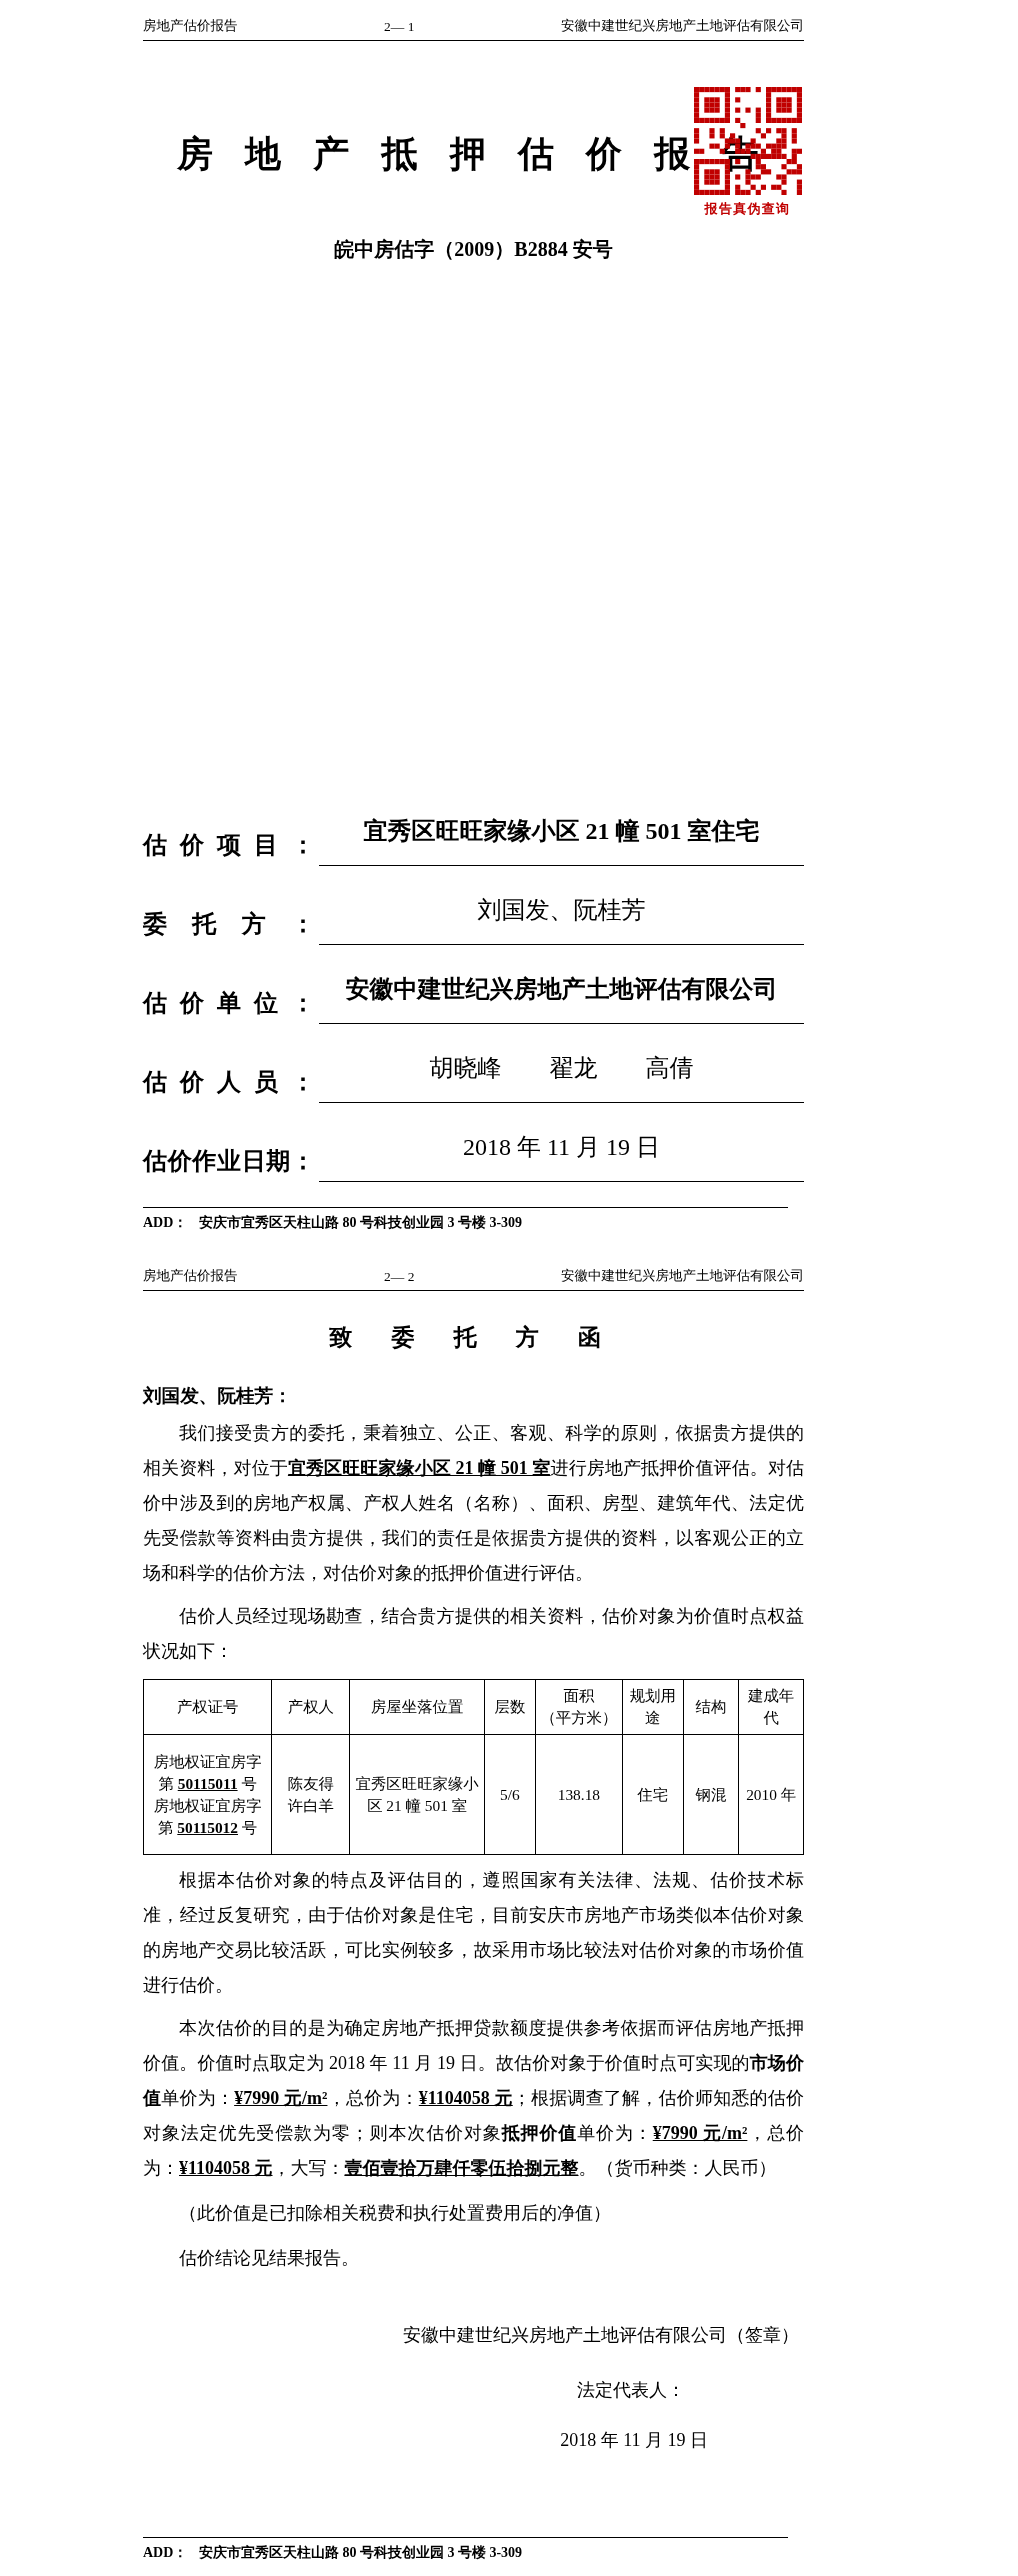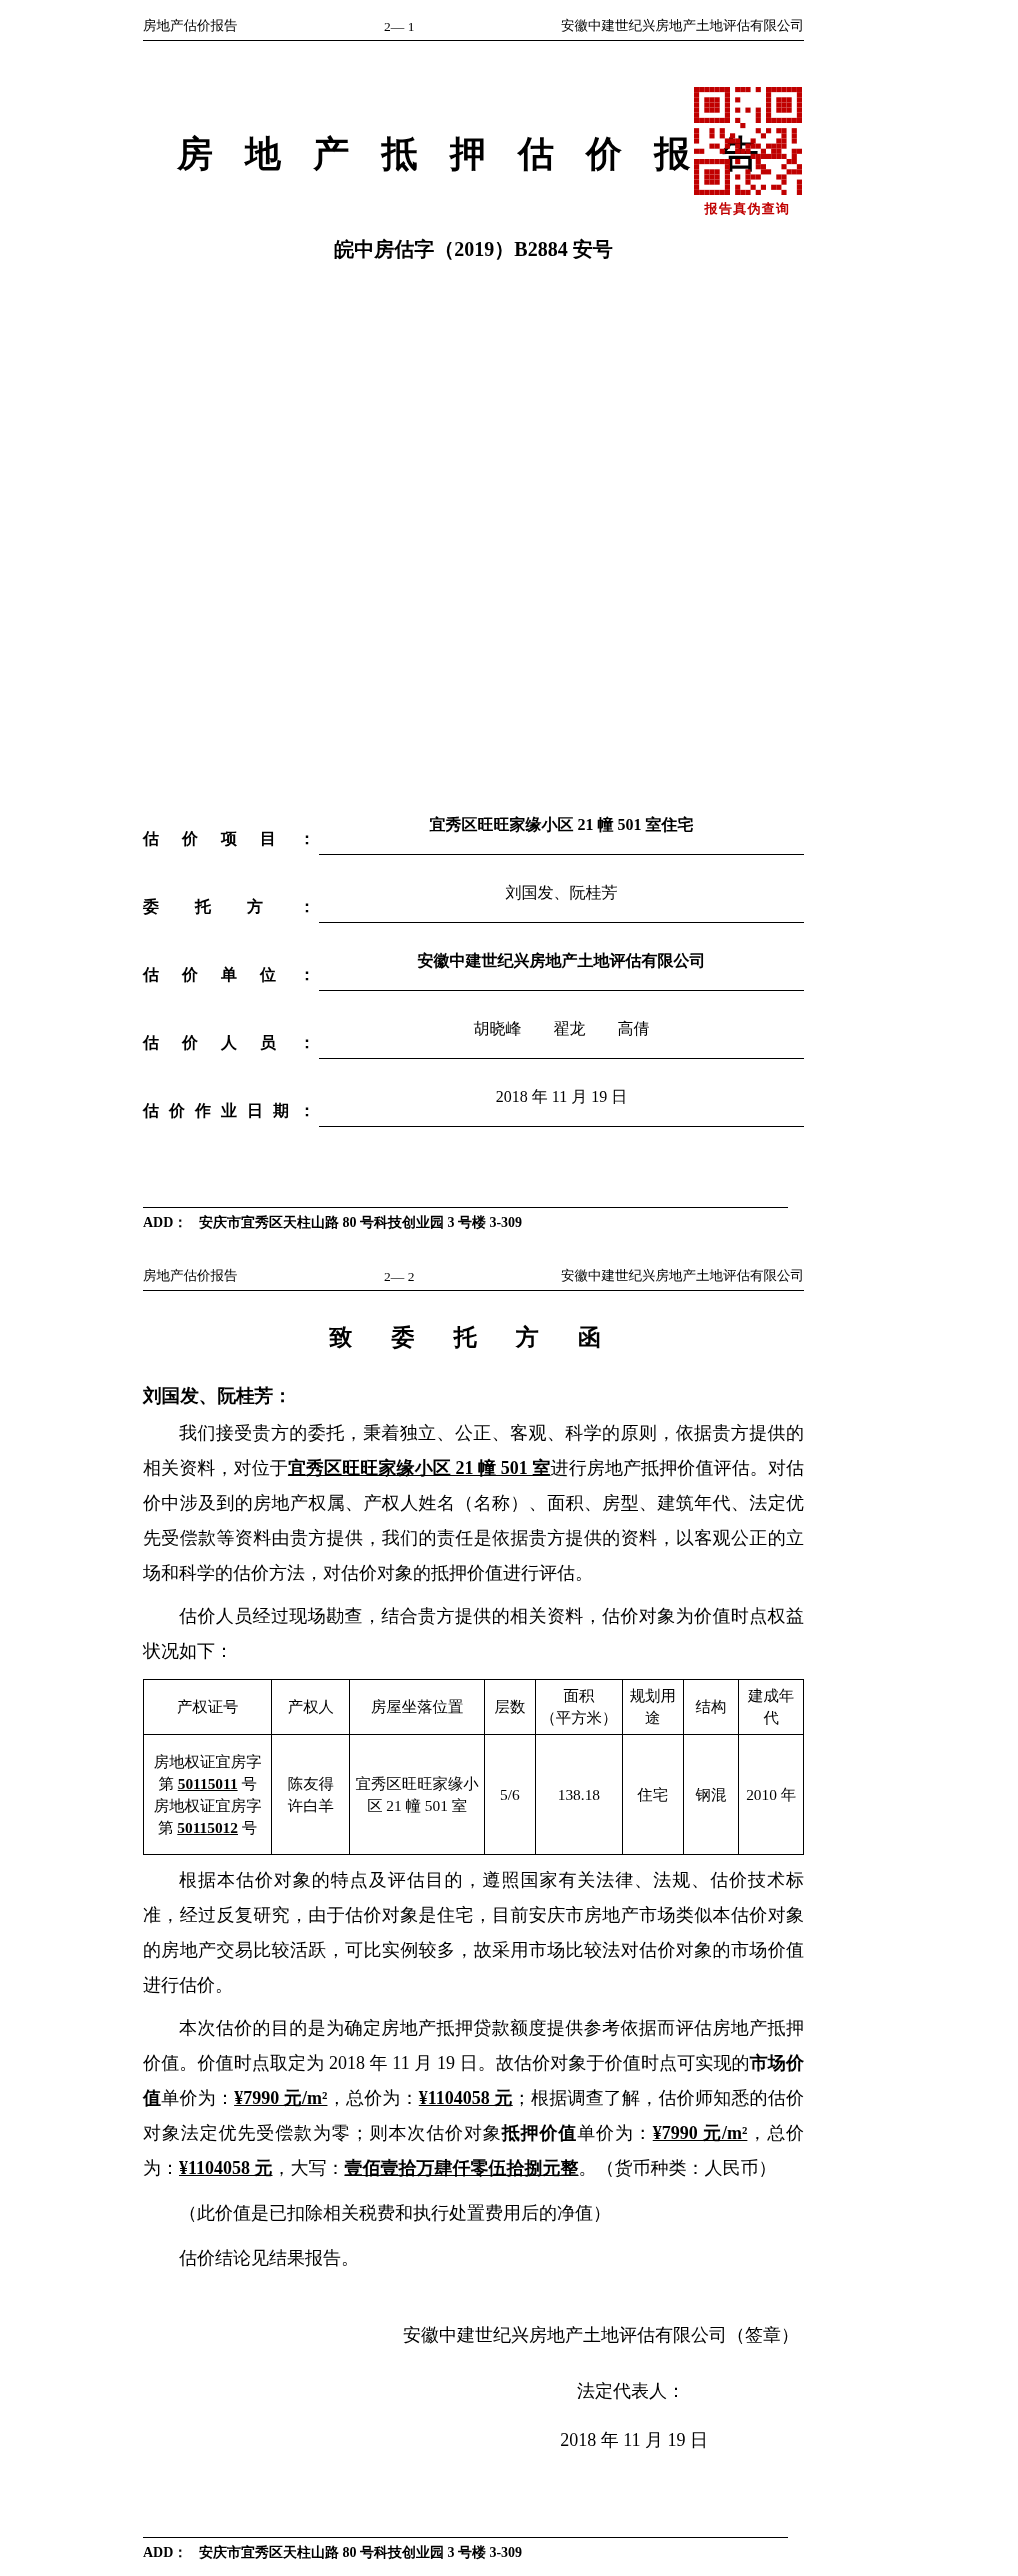--- a/index.html
+++ b/index.html
@@ -46,21 +46,21 @@
     font-size: 36px; font-weight: bold;
     letter-spacing: 11.6px;
     white-space: nowrap;
   }
   .p1-docno {
     margin-top: 57px;
     text-align: center;
     font-size: 20px; font-weight: bold;
   }
   .fields { margin-top: 552px; }
-  .field-row { display: flex; align-items: flex-end; margin-bottom: 28px; font-size: 16px; }
+  .field-row { display: flex; align-items: flex-end; margin-bottom: 28px; font-size: 24px; }
   .field-label {
     display: inline-block; width: 172px;
     font-weight: bold;
     text-align: justify; text-align-last: justify;
     padding-bottom: 5.1px;
     flex: 0 0 172px;
   }
   .field-value {
     flex: 1 1 auto;
     border-bottom: 1.3px solid #000;
@@ -99,21 +99,21 @@
   .col-area { width: 93px; }
   .col-use { width: 67px; }
   .col-struct { width: 61px; }
   .col-year { width: 69px; }
 
   .note-line, .conclusion-line { margin-top: 10.3px; font-size: 18px; line-height: 35px; text-indent: 36px; }
 
   
   .sig { margin-top: 46px; text-align: right; font-size: 18px; }
   .sig-company { line-height: 26px; margin-right: 5.1px; }
-  .sig-legal { margin-top: 29.5px; margin-right: 119px; line-height: 26px; }
+  .sig-legal { margin-top: 29.5px; margin-right: 119px; line-height: 26px; font-family: Liberation Mono, monospace; }
   .sig-date  { margin-top: 23px; margin-right: 96px; line-height: 26px; }
 </style>
 </head>
 <body>
 
 <div class="page page1">
   <div class="page-inner">
     <div class="doc-header">
       <span>房地产估价报告</span>
       <span>2— 1</span>
@@ -321,21 +321,21 @@
             <rect x="80" y="160" width="8" height="8"></rect>
             <rect x="96" y="160" width="8" height="8"></rect>
             <rect x="136" y="160" width="8" height="8"></rect>
             <rect x="160" y="160" width="8" height="8"></rect>
           </g>
         </svg>
       <div class="qr-caption">报告真伪查询</div>
     </div>
 
     <h1 class="p1-title">房 地 产 抵 押 估 价 报 告</h1>
-    <div class="p1-docno">皖中房估字（2019）B2884 安号</div>
+    <div class="p1-docno">皖中房估字（2009）B2884 安号</div>
 
     <div class="fields">
       <div class="field-row">
         <span class="field-label">估价项目：</span>
         <span class="field-value"><span class="b">宜秀区旺旺家缘小区 21 幢 501 室住宅</span></span>
       </div>
       <div class="field-row">
         <span class="field-label">委托方：</span>
         <span class="field-value"><span>刘国发、阮桂芳</span></span>
       </div>

